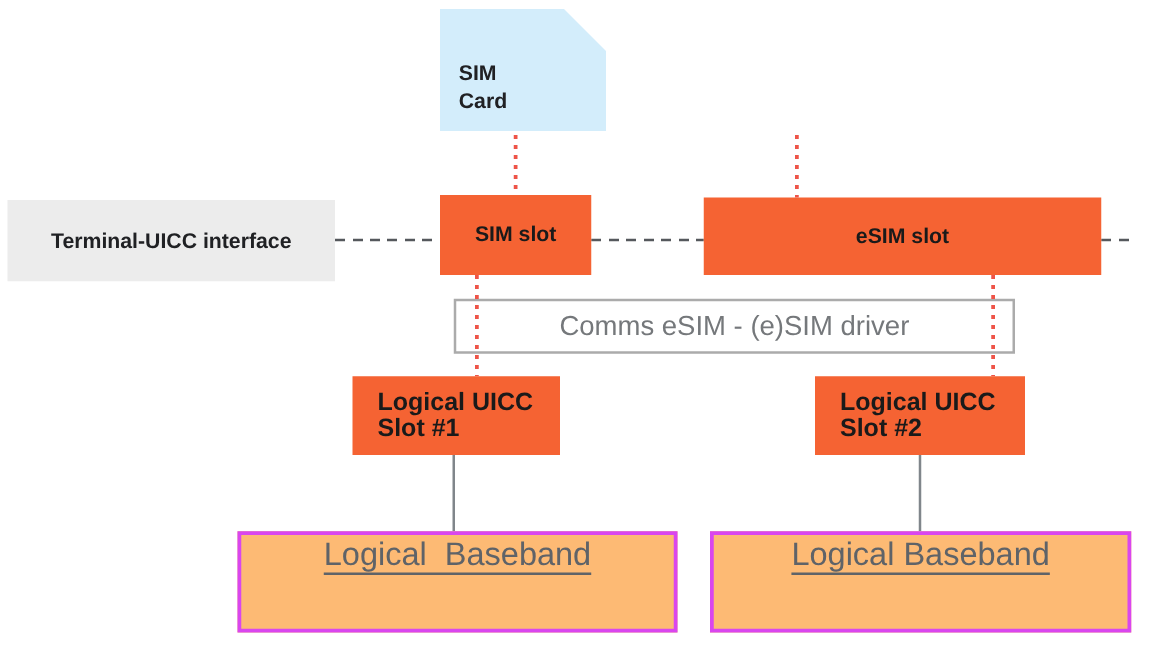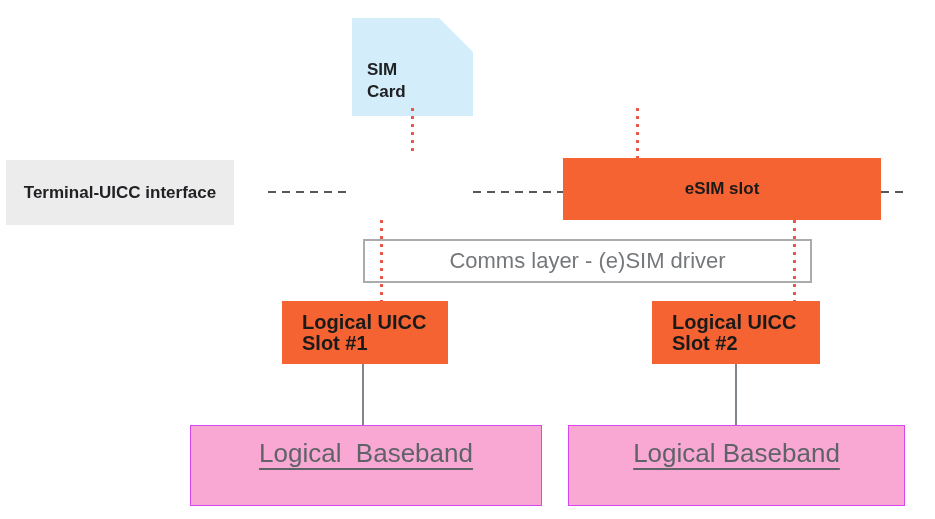--- a/index.html
+++ b/index.html
@@ -21,27 +21,27 @@
     padding: 0 10px 13px 15px;
     font-weight: 700;
     font-size: 17px;
     line-height: 22px;
     white-space: pre-line;
     clip-path: polygon(0 0, calc(100% - 34px) 0, 100% 34px, 100% 100%, 0 100%);
   }
   .card-blue { background: #D3EDFB; }
   .card-gray { background: #ECECEC; }
 
-  .sim-card   { left: 352px; top: 18px; width: 121px; height: 98px; }
+  .sim-card   { left: 352px; top: 7px; width: 133px; height: 98px; }
   .profile-1  { left: 563px; top: 10px; width: 149px; height: 98px; }
   .profile-2  { left: 730px; top: 10px; width: 152px; height: 98px; }
 
   
   .iface-label {
-    left: 6px; top: 160px; width: 228px; height: 65px;
+    left: 6px; top: 160px; width: 262px; height: 65px;
     background: #ECECEC;
     display: flex; align-items: center; justify-content: center;
     font-weight: 700; font-size: 17px;
   }
 
   
   .slot {
     background: #F56333;
     display: flex; align-items: center; justify-content: center;
     font-weight: 700; font-size: 17px; color: #1A1A1A;
@@ -91,24 +91,23 @@
   .uicc-1 { left: 282px; top: 301px; width: 166px; height: 63px; }
   .uicc-2 { left: 652px; top: 301px; width: 168px; height: 63px; }
 
   
   .v-line { width: 2px; background: #80868B; }
   .conn-1 { left: 362px; top: 364px; height: 61px; }
   .conn-2 { left: 735px; top: 364px; height: 61px; }
 
   
   .baseband {
-    background: #f9a8d4;
-    border: 1px solid #d946ef;
+    background: #fdba74;
+    border: 3px solid #d946ef;
     display: flex; justify-content: center;
-    padding-top: 12px;
     font-size: 26px; color: #5F6368;
   }
   .baseband span {
     white-space: pre-wrap;
     text-decoration: underline;
     text-decoration-thickness: 2px;
     text-underline-offset: 6px;
   }
   .baseband-1 { left: 190px; top: 425px; width: 352px; height: 81px; }
   .baseband-2 { left: 568px; top: 425px; width: 337px; height: 81px; }
@@ -122,24 +121,25 @@
 Card</div>
 
   <div class="abs v-dots dots-simcard"></div>
   <div class="abs v-dots dots-profile1"></div>
 
   <div class="abs iface-label">Terminal-UICC interface</div>
   <div class="abs h-dash h-dash-a"></div>
   <div class="abs h-dash h-dash-b"></div>
   <div class="abs h-dash h-dash-c"></div>
 
+  <div class="abs slot sim-slot">SIM slot</div>
   <div class="abs slot esim-slot">eSIM slot</div>
 
   <div class="abs comms">
-    <span>Comms layer - (e)SIM driver</span>
+    <span>Comms eSIM - (e)SIM driver</span>
   </div>
 
   <div class="abs v-dots dots-simslot"></div>
   <div class="abs v-dots dots-esimslot"></div>
 
   <div class="abs uicc uicc-1">Logical UICC
 Slot #1</div>
   <div class="abs uicc uicc-2">Logical UICC
 Slot #2</div>
 

